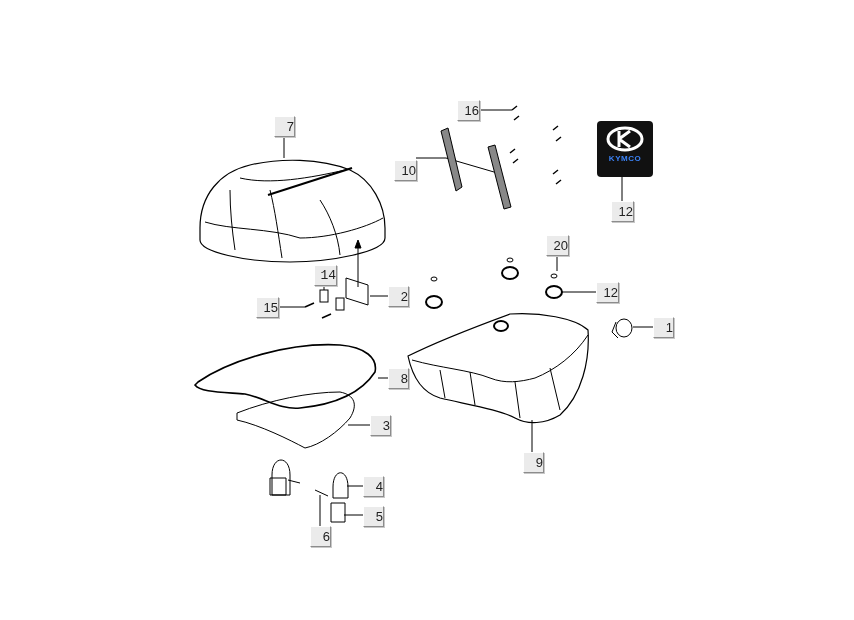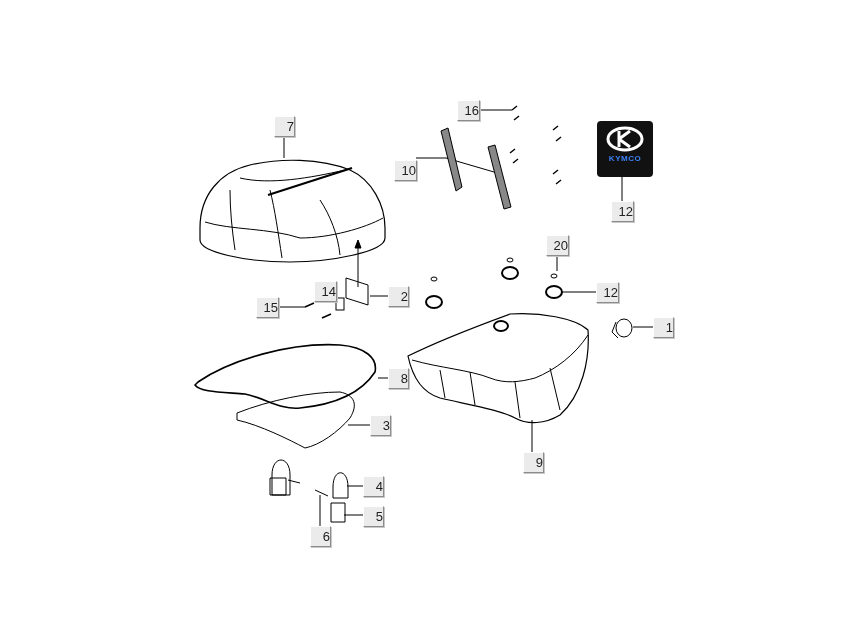--- a/index.html
+++ b/index.html
@@ -123,15 +123,15 @@
 <div class="callout" style="left:363px;top:476px;">4</div>
 <div class="callout" style="left:363px;top:506px;">5</div>
 <div class="callout" style="left:310px;top:526px;">6</div>
 <div class="callout" style="left:274px;top:116px;">7</div>
 <div class="callout" style="left:388px;top:368px;">8</div>
 <div class="callout" style="left:523px;top:452px;">9</div>
 <div class="callout wide" style="left:394px;top:160px;">10</div>
 <div class="callout wide" style="left:546px;top:235px;">20</div>
 <div class="callout wide" style="left:596px;top:282px;">12</div>
 <div class="callout wide" style="left:611px;top:201px;">12</div>
-<div class="callout wide" style="left:314px;top:281px;">14</div>
+<div class="callout wide" style="left:314px;top:265px;font-family:Liberation Mono, monospace;">14</div>
 <div class="callout wide" style="left:256px;top:297px;">15</div>
 <div class="callout wide" style="left:457px;top:100px;">16</div>
 
 </body></html>

